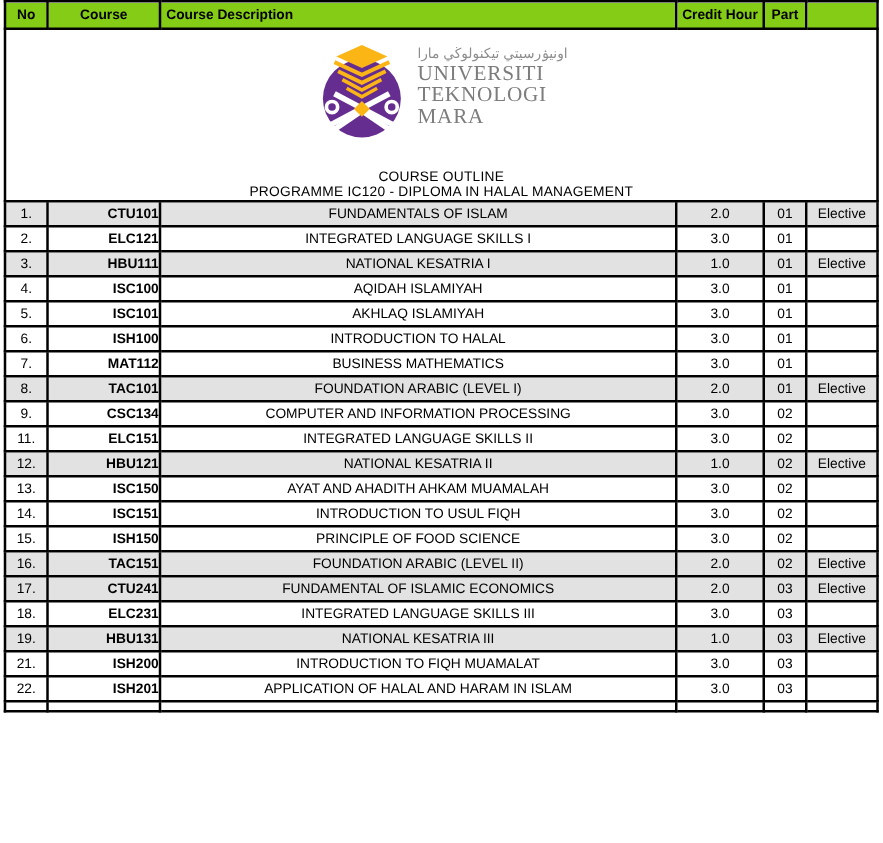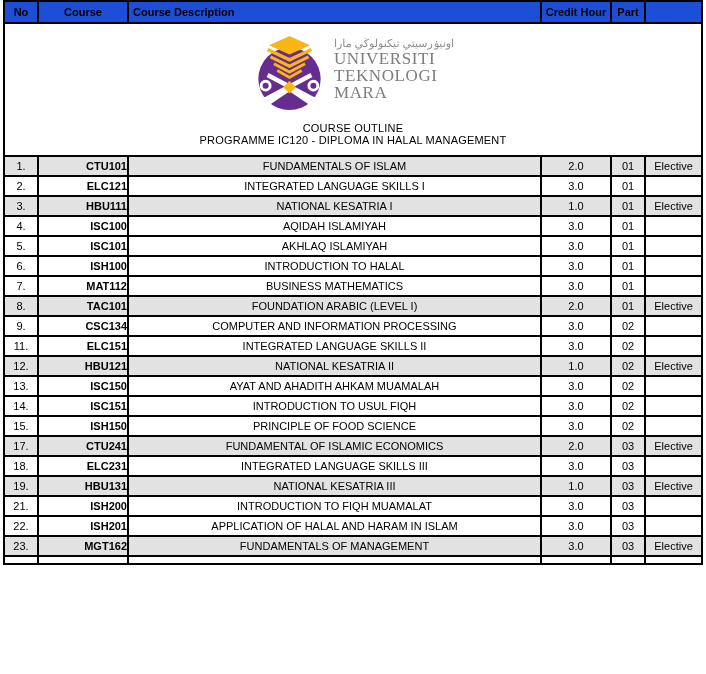--- a/index.html
+++ b/index.html
@@ -47,29 +47,29 @@
     direction: rtl;
     text-align: right;
   }
   .wordline {
     font-family: "Liberation Serif", serif;
     font-size: 17px;
     line-height: 17px;
     color: #7d7d7d;
     letter-spacing: 0.6px;
   }
-  .titles { margin-top: 11px; text-align: center; }
+  .titles { margin-top: 25px; text-align: center; }
   .title-line {
     font-size: 11px;
     line-height: 12px;
     color: #000;
     letter-spacing: 0.2px;
   }
   thead th {
-    background: #1d4ed8;
+    background: #84cc16;
     height: 22px;
     font-weight: bold;
     color: #222;
     text-align: center;
   }
   thead th.desc { text-align: left; padding-left: 4px; margin-left: 16px; }
   tbody td { height: 20px; background: #fff; }
   tbody tr.elective td { background: #e2e2e2; }
   td.num, td.credit, td.part, td.elect { text-align: center; }
   td.code { text-align: right; font-weight: bold; }
@@ -237,20 +237,28 @@
   </tr>
       <tr>
     <td class="num">15.</td>
     <td class="code">ISH150</td>
     <td class="desc">PRINCIPLE OF FOOD SCIENCE</td>
     <td class="credit">3.0</td>
     <td class="part">02</td>
     <td class="elect"></td>
   </tr>
       <tr class="elective">
+    <td class="num">16.</td>
+    <td class="code">TAC151</td>
+    <td class="desc">FOUNDATION ARABIC (LEVEL II)</td>
+    <td class="credit">2.0</td>
+    <td class="part">02</td>
+    <td class="elect">Elective</td>
+  </tr>
+      <tr class="elective">
     <td class="num">17.</td>
     <td class="code">CTU241</td>
     <td class="desc">FUNDAMENTAL OF ISLAMIC ECONOMICS</td>
     <td class="credit">2.0</td>
     <td class="part">03</td>
     <td class="elect">Elective</td>
   </tr>
       <tr>
     <td class="num">18.</td>
     <td class="code">ELC231</td>
@@ -275,28 +283,20 @@
     <td class="part">03</td>
     <td class="elect"></td>
   </tr>
       <tr>
     <td class="num">22.</td>
     <td class="code">ISH201</td>
     <td class="desc">APPLICATION OF HALAL AND HARAM IN ISLAM</td>
     <td class="credit">3.0</td>
     <td class="part">03</td>
     <td class="elect"></td>
-  </tr>
-      <tr class="elective">
-    <td class="num">23.</td>
-    <td class="code">MGT162</td>
-    <td class="desc">FUNDAMENTALS OF MANAGEMENT</td>
-    <td class="credit">3.0</td>
-    <td class="part">03</td>
-    <td class="elect">Elective</td>
   </tr>
     </tbody>
   <tbody class="partial">
     <tr>
         <td></td>
         <td></td>
         <td></td>
         <td></td>
         <td></td>
         <td></td>

